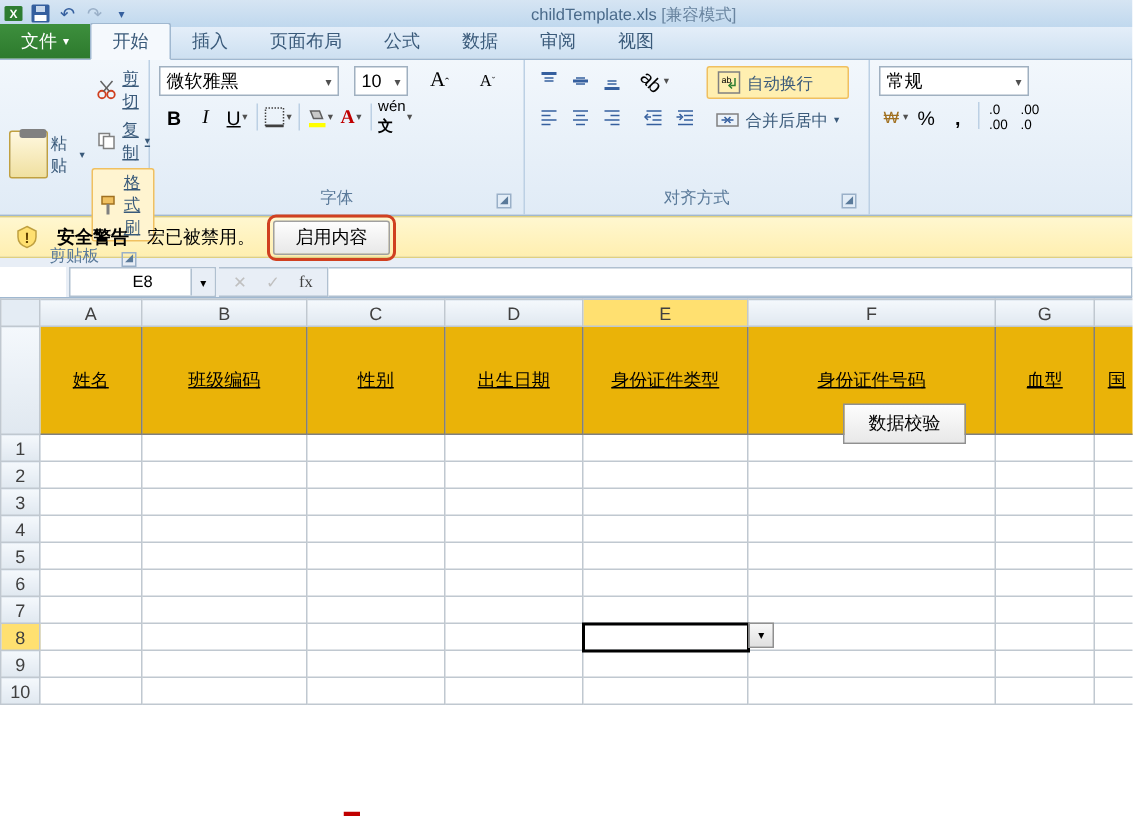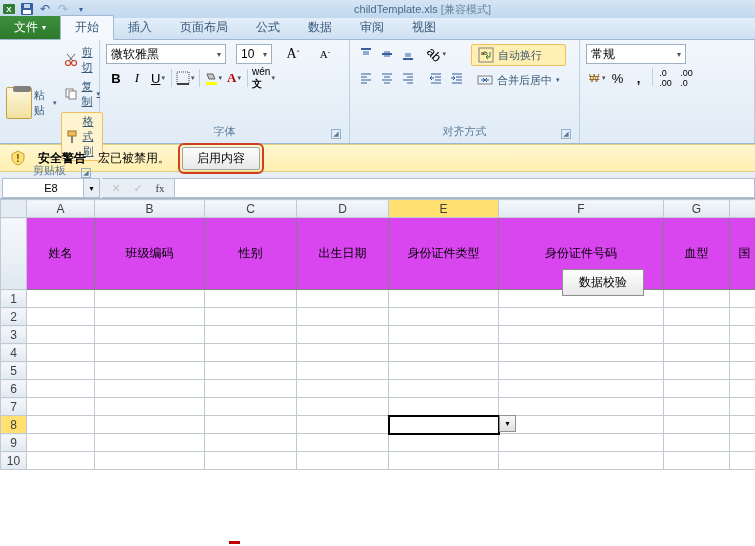--- a/index.html
+++ b/index.html
@@ -53,38 +53,38 @@
   .num-row { display: flex; gap: 1px; }
   
   
   .warning { height: 28px; background: linear-gradient(#fff7d0, #ffefb0); border-top: 1px solid #e0d080; border-bottom: 1px solid #e0d080; display: flex; align-items: center; padding: 0 10px; gap: 12px; font-size: 12px; }
   .warn-icon { width: 16px; height: 16px; }
   .warn-button { background: linear-gradient(#fdfdfd, #e8e8e8); border: 1px solid #a0a0a0; padding: 2px 14px; font-size: 12px; cursor: pointer; border-radius: 2px; outline: 2px solid #d04020; outline-offset: 2px; }
   
   
   .fbar-area { border-bottom: 1px solid #a0b8d0; }
   .fbar-top { height: 6px; background: #e8eef6; }
-  .fbar { height: 20px; display: flex; align-items: stretch; background: #e8eef6; }
+  .fbar { height: 20px; display: flex; align-items: stretch; background: #e8eef6; margin-left: 44px; }
   .namebox { width: 98px; background: #fff; border: 1px solid #b0c0d0; margin: 0 2px; display: flex; align-items: center; justify-content: center; font-size: 11px; position: relative; }
   .namebox .dd-btn { position: absolute; right: 0; top: 0; bottom: 0; width: 16px; background: #e8eef6; border-left: 1px solid #b0c0d0; display: flex; align-items: center; justify-content: center; font-size: 8px; cursor: pointer; }
   .fx-btns { display: flex; align-items: center; padding: 0 6px; gap: 6px; background: #e8eef6; border: 1px solid #b0c0d0; border-left: none; }
   .fx-btn { width: 16px; height: 16px; display: flex; align-items: center; justify-content: center; color: #808080; cursor: pointer; font-size: 11px; }
   .fx { font-family: serif; color: #404040; }
   .formula-input { flex: 1; background: #fff; border: 1px solid #b0c0d0; border-left: none; }
   
   
   .grid { position: relative; }
   .grid table { border-collapse: collapse; width: 760px; }
   .grid td, .grid th { border: 1px solid #c0c8d0; font-size: 12px; text-align: center; }
   .col-hdr { background: linear-gradient(#f4f8fc, #e0e8f0); height: 18px; font-weight: normal; color: #404040; }
   .col-hdr.active { background: #ffe070; }
   .row-hdr { background: linear-gradient(#f4f8fc, #e0e8f0); width: 26px; font-weight: normal; color: #404040; }
   .row-hdr.active { background: #ffe070; }
   .corner { background: #e4ecf4; width: 26px; }
-  .header-cell { background: #d946ef; height: 72px; color: #000; border: 1px solid #808080 !important; }
+  .header-cell { background: #eab308; height: 72px; color: #000; border: 1px solid #808080 !important; text-decoration: underline; }
   .data-cell { height: 18px; }
   .selected-cell { outline: 2px solid #000; outline-offset: -1px; position: relative; }
   .dd-cell-btn { position: absolute; right: -18px; top: -1px; width: 17px; height: 17px; background: linear-gradient(#f8f8f8, #e0e0e0); border: 1px solid #909090; display: flex; align-items: center; justify-content: center; font-size: 8px; cursor: pointer; }
   .validate-btn { position: absolute; background: linear-gradient(#fdfdfd, #e8e8e8); border: 1px solid #909090; padding: 4px 16px; font-size: 12px; cursor: pointer; }
   
   svg { display: block; }
 </style>
 </head>
 <body>
 

